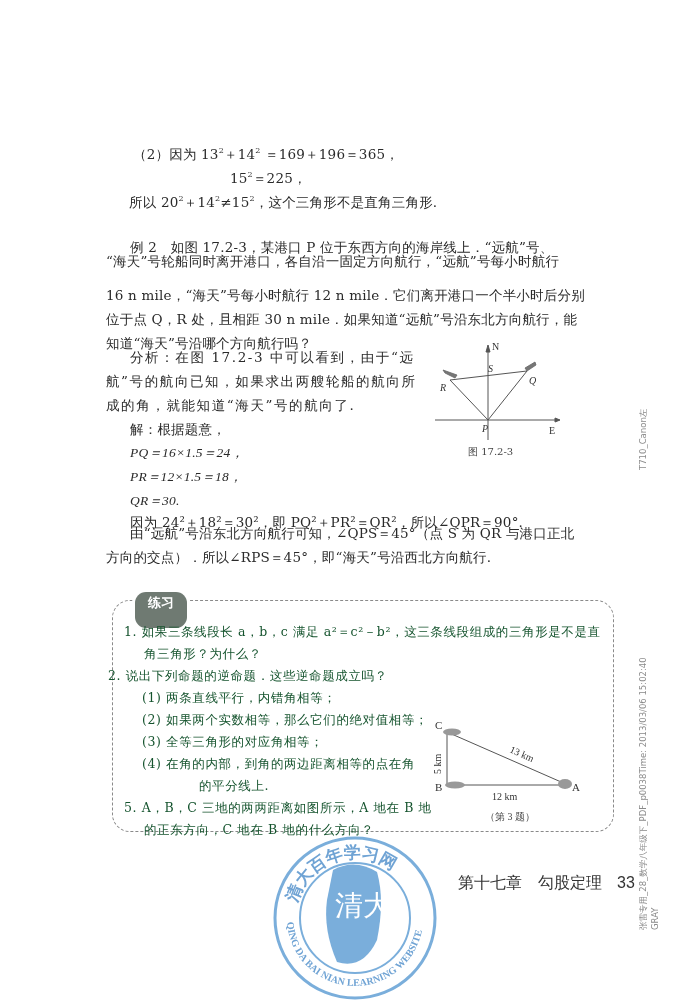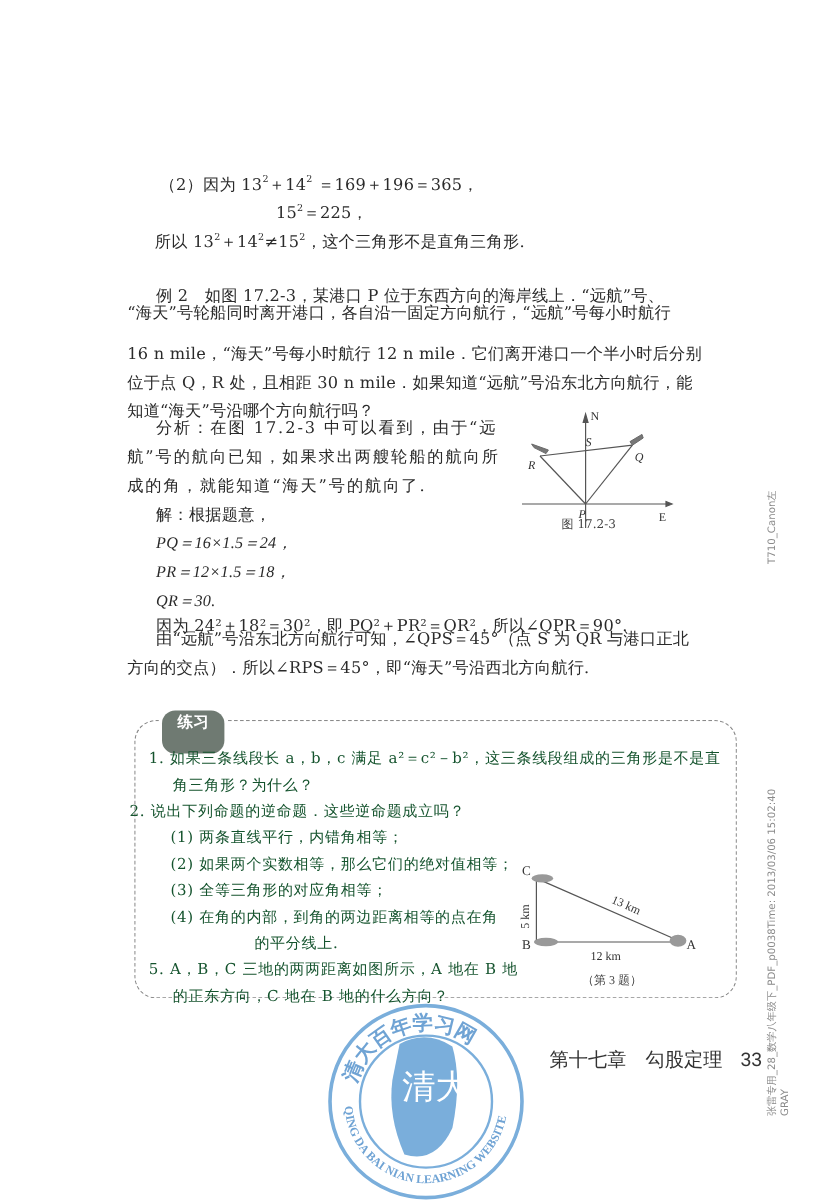--- a/index.html
+++ b/index.html
@@ -32,21 +32,21 @@
 </head>
 <body>
 
 <div class="line" style="left:133px; top:145px;">
   <span>（2）因为 13</span><sup>2</sup><span>＋14</span><sup>2</sup><span> ＝169＋196＝365，</span>
 </div>
 <div class="line" style="left:230px; top:169px;">
   <span>15</span><sup>2</sup><span>＝225，</span>
 </div>
 <div class="line" style="left:129px; top:193px;">
-  <span>所以 13</span><sup>2</sup><span>＋14</span><sup>2</sup><span>≠15</span><sup>2</sup><span>，这个三角形不是直角三角形.</span>
+  <span>所以 20</span><sup>2</sup><span>＋14</span><sup>2</sup><span>≠15</span><sup>2</sup><span>，这个三角形不是直角三角形.</span>
 </div>
 
 <div class="line" style="left:130px; top:238px;">例 2　如图 17.2-3，某港口 P 位于东西方向的海岸线上．“远航”号、</div>
 <div class="line" style="left:106px; top:252px;">“海天”号轮船同时离开港口，各自沿一固定方向航行，“远航”号每小时航行</div>
 <div class="line" style="left:106px; top:286px;">16 n mile，“海天”号每小时航行 12 n mile．它们离开港口一个半小时后分别</div>
 <div class="line" style="left:106px; top:310px;">位于点 Q，R 处，且相距 30 n mile．如果知道“远航”号沿东北方向航行，能</div>
 <div class="line" style="left:106px; top:334px;">知道“海天”号沿哪个方向航行吗？</div>
 
 <div class="line" style="left:130px; top:348px; letter-spacing:1.6px;">分析：在图 17.2-3 中可以看到，由于“远</div>
 <div class="line" style="left:106px; top:372px; letter-spacing:1.6px;">航”号的航向已知，如果求出两艘轮船的航向所</div>
@@ -75,33 +75,33 @@
     <path d="M18 30 L32 35 L30 38 L20 33 Z"></path>
     <path d="M100 28 L110 22 L111 25 L102 31 Z"></path>
   </g>
   <text x="67" y="10" font-size="10" fill="#333">N</text>
   <text x="124" y="94" font-size="10" fill="#333">E</text>
   <text x="57" y="92" font-size="10" fill="#333" font-style="italic">P</text>
   <text x="104" y="44" font-size="10" fill="#333" font-style="italic">Q</text>
   <text x="15" y="51" font-size="10" fill="#333" font-style="italic">R</text>
   <text x="63" y="32" font-size="10" fill="#333" font-style="italic">S</text>
 </svg>
-<div class="abs" style="left:468px; top:430px; font-size:10px; color:#444;">图 17.2-3</div>
+<div class="abs" style="left:468px; top:445px; font-size:10px; color:#444;">图 17.2-3</div>
 
 <div class="box"></div>
 <div class="badge">练习</div>
 
 <div class="ex-line" style="left:124px; top:623px;">1. 如果三条线段长 a，b，c 满足 a²＝c²－b²，这三条线段组成的三角形是不是直</div>
 <div class="ex-line" style="left:144px; top:645px;">角三角形？为什么？</div>
 <div class="ex-line" style="left:108px; top:667px;">2. 说出下列命题的逆命题．这些逆命题成立吗？</div>
 <div class="ex-line" style="left:142px; top:689px;">(1) 两条直线平行，内错角相等；</div>
 <div class="ex-line" style="left:142px; top:711px;">(2) 如果两个实数相等，那么它们的绝对值相等；</div>
 <div class="ex-line" style="left:142px; top:733px;">(3) 全等三角形的对应角相等；</div>
 <div class="ex-line" style="left:142px; top:755px;">(4) 在角的内部，到角的两边距离相等的点在角</div>
-<div class="ex-line" style="left:164px; top:777px;padding-left:48px;">的平分线上.</div>
+<div class="ex-line" style="left:151px; top:777px;padding-left:48px;">的平分线上.</div>
 <div class="ex-line" style="left:124px; top:799px;">5. A，B，C 三地的两两距离如图所示，A 地在 B 地</div>
 <div class="ex-line" style="left:144px; top:821px;">的正东方向，C 地在 B 地的什么方向？</div>
 
 <svg class="abs" style="left:425px; top:712px;" width="165" height="110" viewBox="0 0 165 110">
   <g stroke="#555" stroke-width="1">
     <line x1="22" y1="20" x2="22" y2="73"></line>
     <line x1="22" y1="73" x2="143" y2="73"></line>
     <line x1="22" y1="20" x2="143" y2="73"></line>
   </g>
   <g fill="#999">

